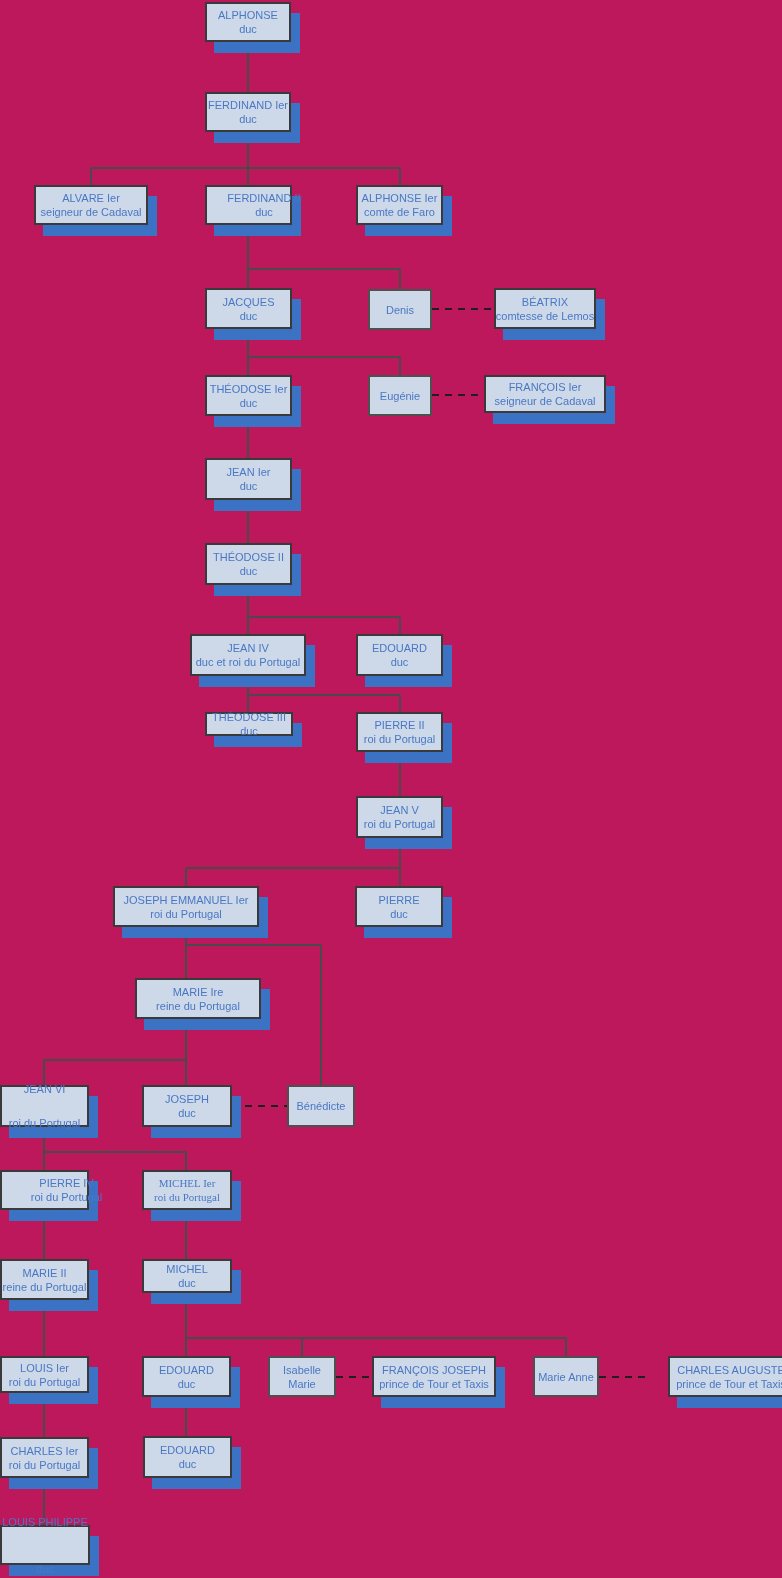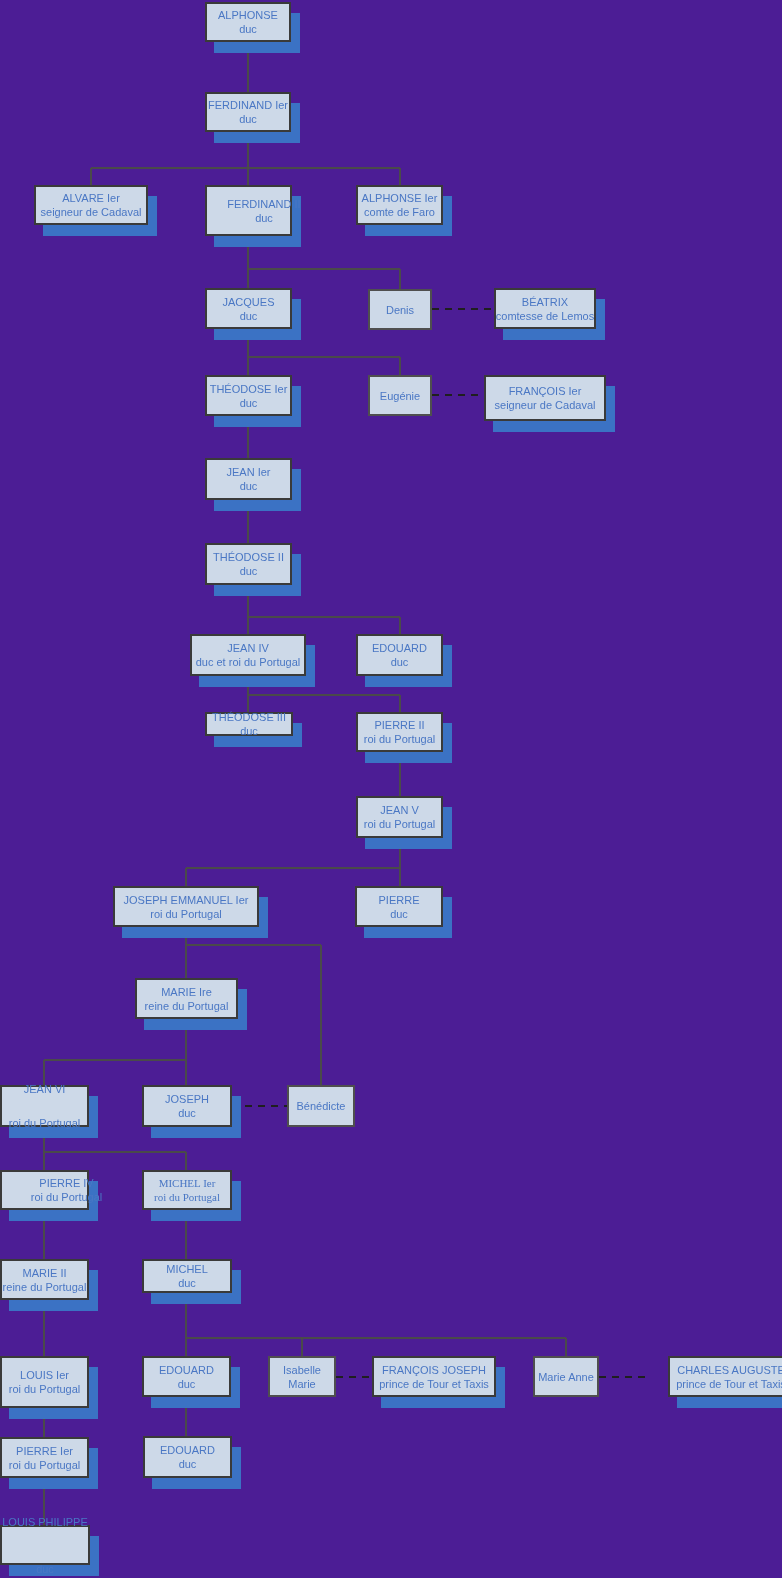--- a/index.html
+++ b/index.html
@@ -1,17 +1,17 @@
 <!DOCTYPE html>
 <html style="--box-fill: #CDD9E8; --box-border: #3A3A3A; --text-color: #4A77C4; --shadow-color: #3B72C4; --line-color: #4A4A4A;"><head>
 <meta charset="utf-8">
 <style>
   html,body{margin:0;padding:0;background:#ffffff;}
   body{width:782px;height:1578px;font-family:"Liberation Sans",sans-serif;}
-  #diagram{position:relative;width:782px;height:1578px;overflow:hidden;background:#4c1d95;}
+  #diagram{position:relative;width:782px;height:1578px;overflow:hidden;background:#be185d;}
   #connectors{position:absolute;left:0;top:0;z-index:0;}
   .node{
     position:absolute;z-index:1;box-sizing:border-box;
     background:var(--box-fill,#CDD9E8);
     border:2px solid var(--box-border,#3A3A3A);
     color:var(--text-color,#4A77C4);
     display:flex;flex-direction:column;align-items:center;justify-content:center;
     font-size:11px;line-height:14px;text-align:center;white-space:nowrap;
     box-shadow:9px 11px 0 var(--shadow-color,#3B72C4);
   }
@@ -78,21 +78,21 @@
       <div class="l2">duc</div>
     </div>
     <div class="node" style="left: 205px; top: 92px; width: 86px; height: 40px;">
       <div class="l1">FERDINAND Ier</div>
       <div class="l2">duc</div>
     </div>
     <div class="node" style="left: 34px; top: 185px; width: 114px; height: 40px;">
       <div class="l1">ALVARE Ier</div>
       <div class="l2">seigneur de Cadaval</div>
     </div>
-    <div class="node" style="left: 205px; top: 185px; width: 87px; height: 51px; padding-left: 31px;">
+    <div class="node" style="left: 205px; top: 185px; width: 87px; height: 40px; padding-left: 31px;">
       <div class="l1">FERDINAND II</div>
       <div class="l2">duc</div>
     </div>
     <div class="node" style="left: 356px; top: 185px; width: 87px; height: 40px;">
       <div class="l1">ALPHONSE Ier</div>
       <div class="l2">comte de Faro</div>
     </div>
     <div class="node" style="left: 205px; top: 288px; width: 87px; height: 41px;">
       <div class="l1">JACQUES</div>
       <div class="l2">duc</div>
@@ -104,21 +104,21 @@
       <div class="l1">BÉATRIX</div>
       <div class="l2">comtesse de Lemos</div>
     </div>
     <div class="node" style="left: 205px; top: 375px; width: 87px; height: 41px;">
       <div class="l1">THÉODOSE Ier</div>
       <div class="l2">duc</div>
     </div>
     <div class="node flat" style="left: 368px; top: 375px; width: 64px; height: 41px;">
       <div class="l1">Eugénie</div>
     </div>
-    <div class="node" style="left: 484px; top: 375px; width: 122px; height: 46px;">
+    <div class="node" style="left: 484px; top: 375px; width: 122px; height: 38px;">
       <div class="l1">FRANÇOIS Ier</div>
       <div class="l2">seigneur de Cadaval</div>
     </div>
     <div class="node" style="left: 205px; top: 458px; width: 87px; height: 42px;">
       <div class="l1">JEAN  Ier</div>
       <div class="l2">duc</div>
     </div>
     <div class="node" style="left: 205px; top: 543px; width: 87px; height: 42px; text-align: right;">
       <div class="l1">THÉODOSE II</div>
       <div class="l2">duc</div>
@@ -144,21 +144,21 @@
       <div class="l2">roi du Portugal</div>
     </div>
     <div class="node" style="left: 113px; top: 886px; width: 146px; height: 41px;">
       <div class="l1">JOSEPH EMMANUEL Ier</div>
       <div class="l2">roi du Portugal</div>
     </div>
     <div class="node" style="left: 355px; top: 886px; width: 88px; height: 41px;">
       <div class="l1">PIERRE</div>
       <div class="l2">duc</div>
     </div>
-    <div class="node" style="left: 135px; top: 978px; width: 103px; height: 41px;">
+    <div class="node" style="left: 135px; top: 978px; width: 126px; height: 41px;">
       <div class="l1">MARIE Ire</div>
       <div class="l2">reine du Portugal</div>
     </div>
     <div class="node" style="left: 0px; top: 1085px; width: 89px; height: 42px; gap: 20px;">
       <div class="l1">JEAN VI</div>
       <div class="l2">roi du Portugal</div>
     </div>
     <div class="node" style="left: 142px; top: 1085px; width: 90px; height: 42px;">
       <div class="l1">JOSEPH</div>
       <div class="l2">duc</div>
@@ -175,21 +175,21 @@
       <div class="l2">roi du Portugal</div>
     </div>
     <div class="node" style="left: 0px; top: 1259px; width: 89px; height: 41px;">
       <div class="l1">MARIE II</div>
       <div class="l2">reine du Portugal</div>
     </div>
     <div class="node" style="left: 142px; top: 1259px; width: 90px; height: 34px;">
       <div class="l1">MICHEL</div>
       <div class="l2">duc</div>
     </div>
-    <div class="node" style="left: 0px; top: 1356px; width: 89px; height: 52px;">
+    <div class="node" style="left: 0px; top: 1356px; width: 89px; height: 37px;">
       <div class="l1">LOUIS Ier</div>
       <div class="l2">roi du Portugal</div>
     </div>
     <div class="node" style="left: 142px; top: 1356px; width: 89px; height: 41px;">
       <div class="l1">EDOUARD</div>
       <div class="l2">duc</div>
     </div>
     <div class="node flat" style="left: 268px; top: 1356px; width: 68px; height: 41px;">
       <div class="l1">Isabelle</div>
       <div class="l2">Marie</div>
@@ -199,21 +199,21 @@
       <div class="l2">prince de Tour et Taxis</div>
     </div>
     <div class="node flat" style="left: 533px; top: 1356px; width: 66px; height: 41px;">
       <div class="l1">Marie Anne</div>
     </div>
     <div class="node" style="left: 647px; top: 1356px; width: 126px; height: 41px; margin-left: 21px;">
       <div class="l1">CHARLES AUGUSTE</div>
       <div class="l2">prince de Tour et Taxis</div>
     </div>
     <div class="node" style="left: 0px; top: 1437px; width: 89px; height: 41px;">
-      <div class="l1">PIERRE Ier</div>
+      <div class="l1">CHARLES Ier</div>
       <div class="l2">roi du Portugal</div>
     </div>
     <div class="node" style="left: 143px; top: 1436px; width: 89px; height: 42px;">
       <div class="l1">EDOUARD</div>
       <div class="l2">duc</div>
     </div>
     <div class="node" style="left: 0px; top: 1525px; width: 90px; height: 40px; gap: 33px;">
       <div class="l1">LOUIS PHILIPPE</div>
       <div class="l2">duc</div>
     </div>

